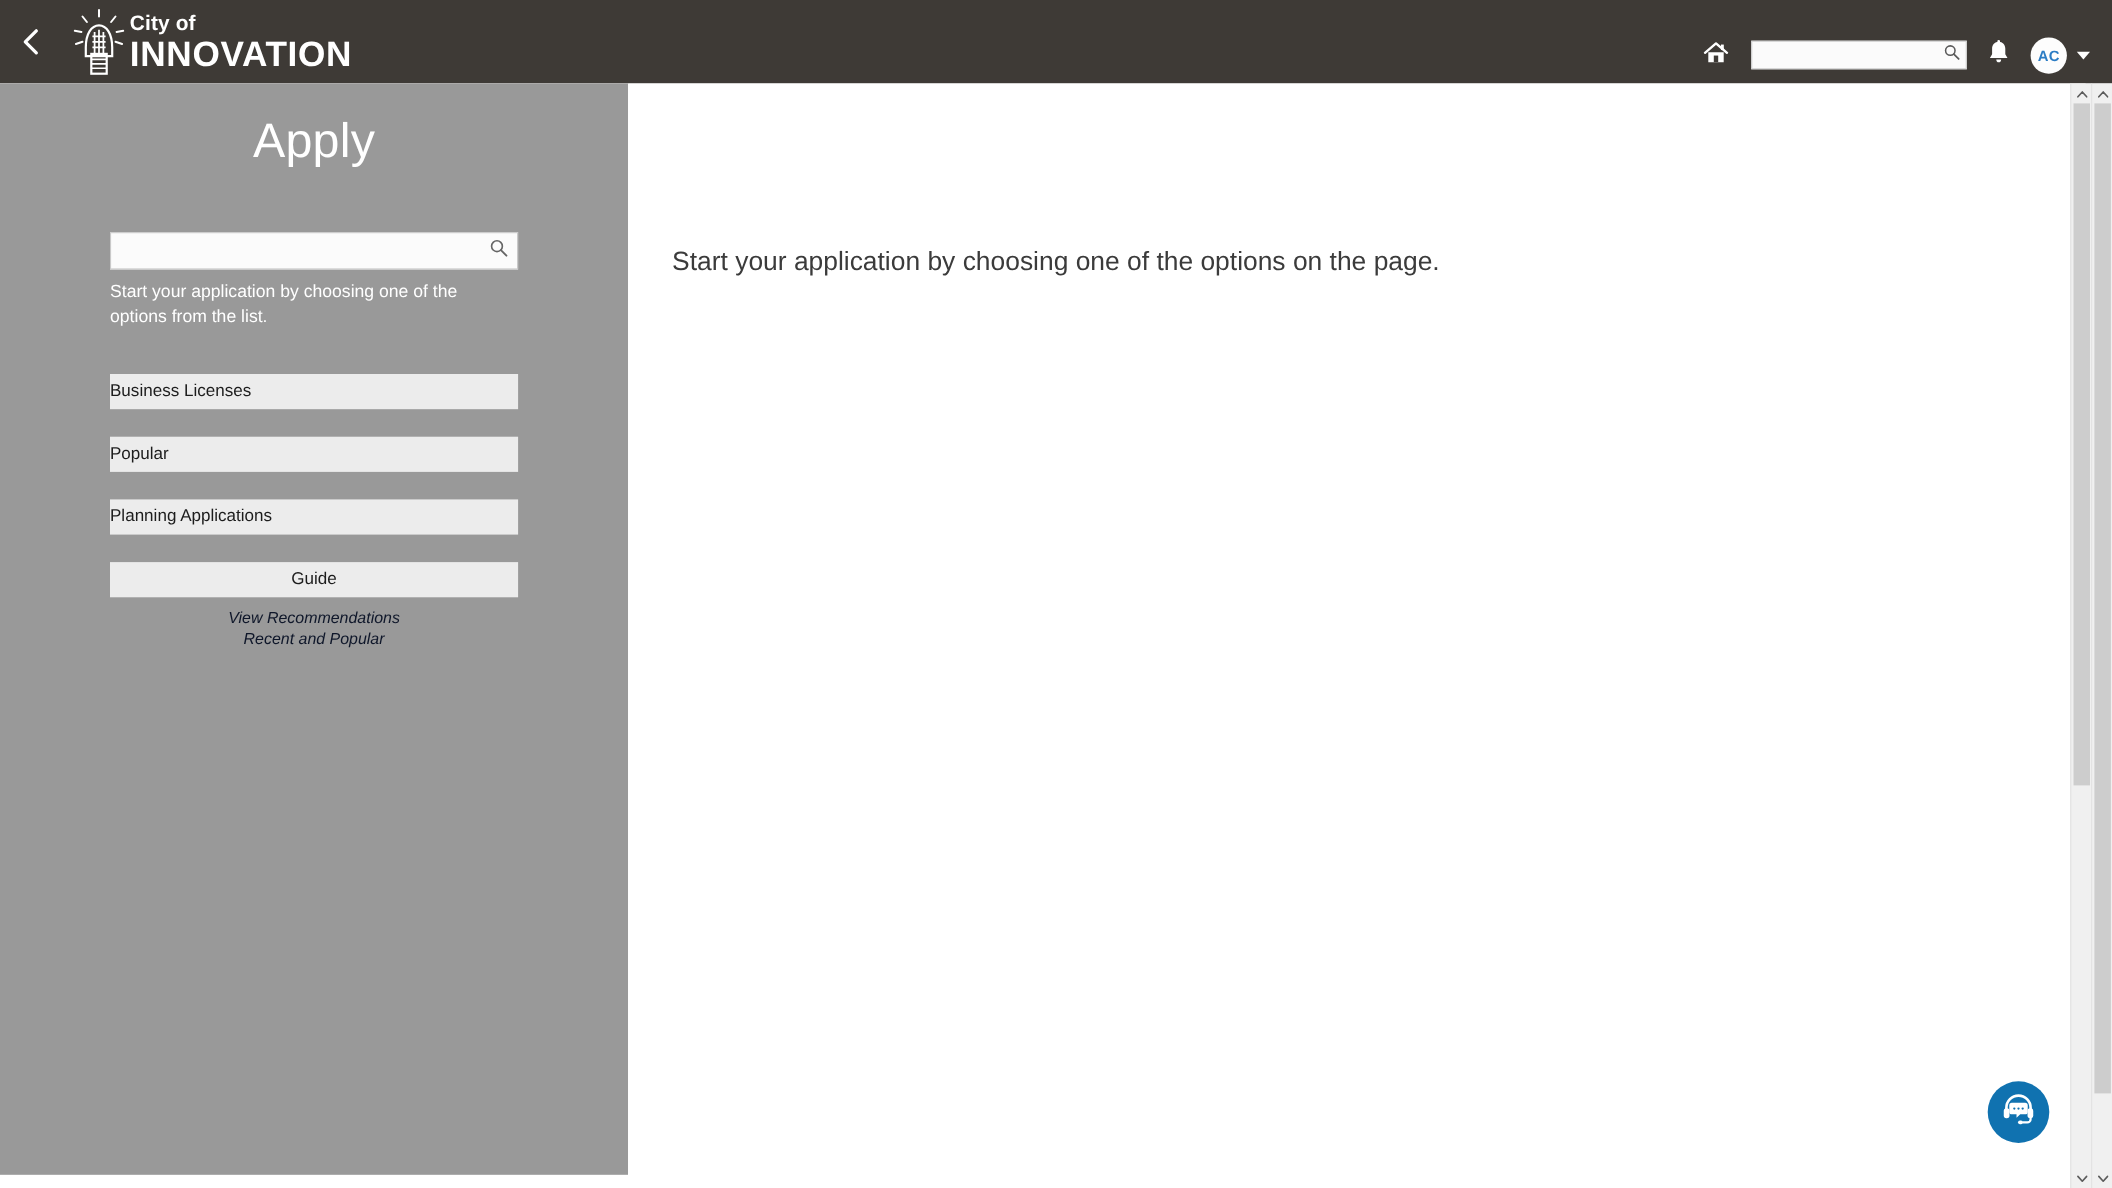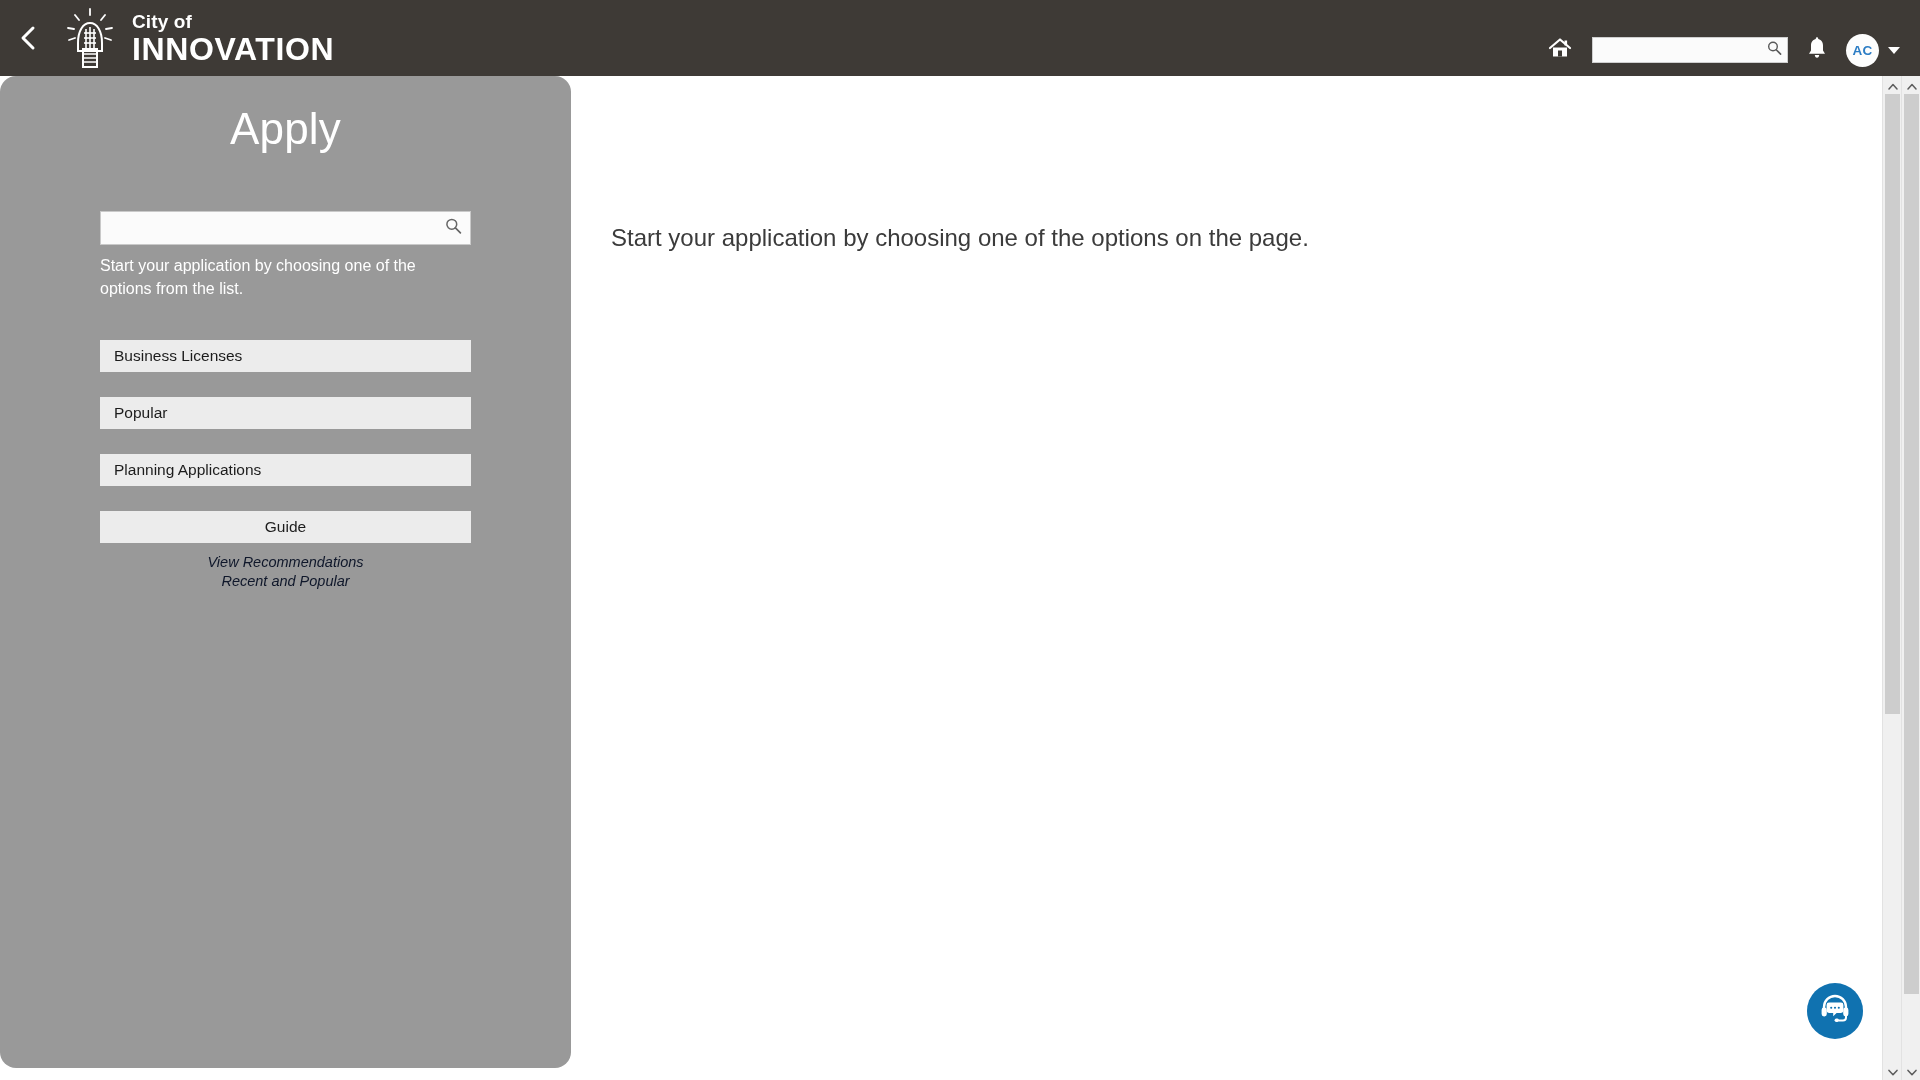--- a/index.html
+++ b/index.html
@@ -19,21 +19,21 @@
   }
   .back-chevron {
     width: 56px; height: 76px;
     display: flex; align-items: center; justify-content: center;
     cursor: pointer;
   }
   .back-chevron svg { display: block; }
 
   .brand-lockup {
     display: flex; align-items: center;
-    gap: 14px; margin-left: 6px;
+    margin-left: 6px;
   }
   .bulb-logo { width: 56px; height: 62px; display:block; }
   .brand-text { display: flex; flex-direction: column; justify-content: center; line-height: 1; }
   .brand-city {
     color: #ffffff; font-size: 19px; font-weight: bold;
     letter-spacing: .1px; margin-bottom: 3px;
   }
   .brand-innovation {
     color: #ffffff; font-size: 32px; font-weight: 700;
     letter-spacing: .6px; line-height: .96;
@@ -94,21 +94,20 @@
     position: absolute; top: 76px; left: 0;
     width: 1920px; height: 1004px;
     background: #ffffff;
   }
 
   
   .left-panel {
     position: absolute; left: 0; top: 0;
     width: 571px; height: 992px;
     background: #999999;
-    border-radius: 16px;
   }
   .panel-title {
     color: #ffffff;
     font-size: 44px; font-weight: 300;
     text-align: center;
     margin-top: 28px;
     letter-spacing: .2px;
   }
   .panel-inner { width: 371px; margin: 0 auto; }
 
@@ -142,21 +141,20 @@
   .option-list { margin-top: 40px; }
   .option-btn {
     display: block;
     width: 371px; height: 32px;
     background: #ececec;
     border: none;
     color: #1c1c1c;
     font-size: 15.5px;
     font-family: "Liberation Sans", sans-serif;
     text-align: left;
-    padding-left: 14px;
     margin-bottom: 25px;
     cursor: pointer;
   }
   .option-btn.guide {
     text-align: center;
     padding-left: 0;
     margin-bottom: 10px;
   }
 
   .panel-links { text-align: center; }

